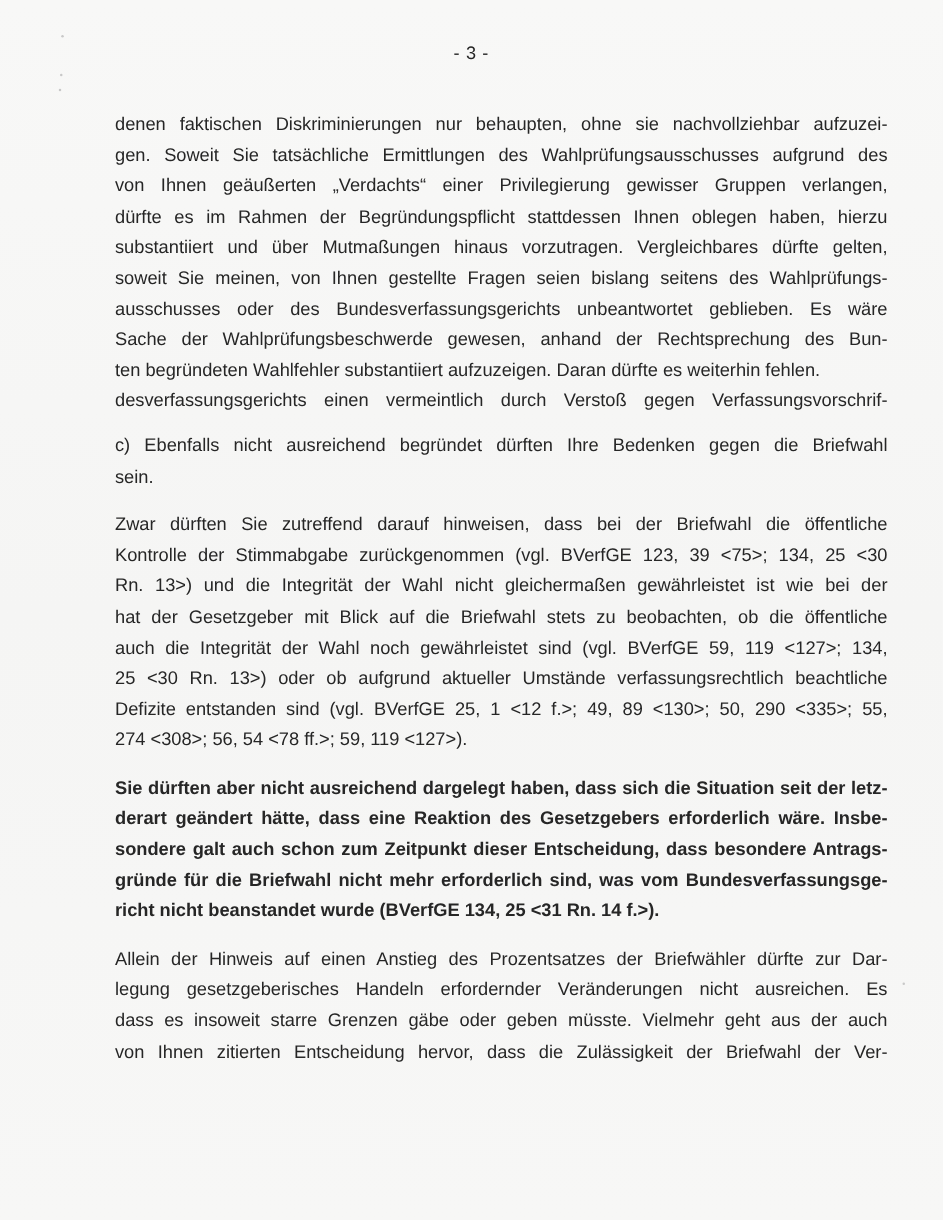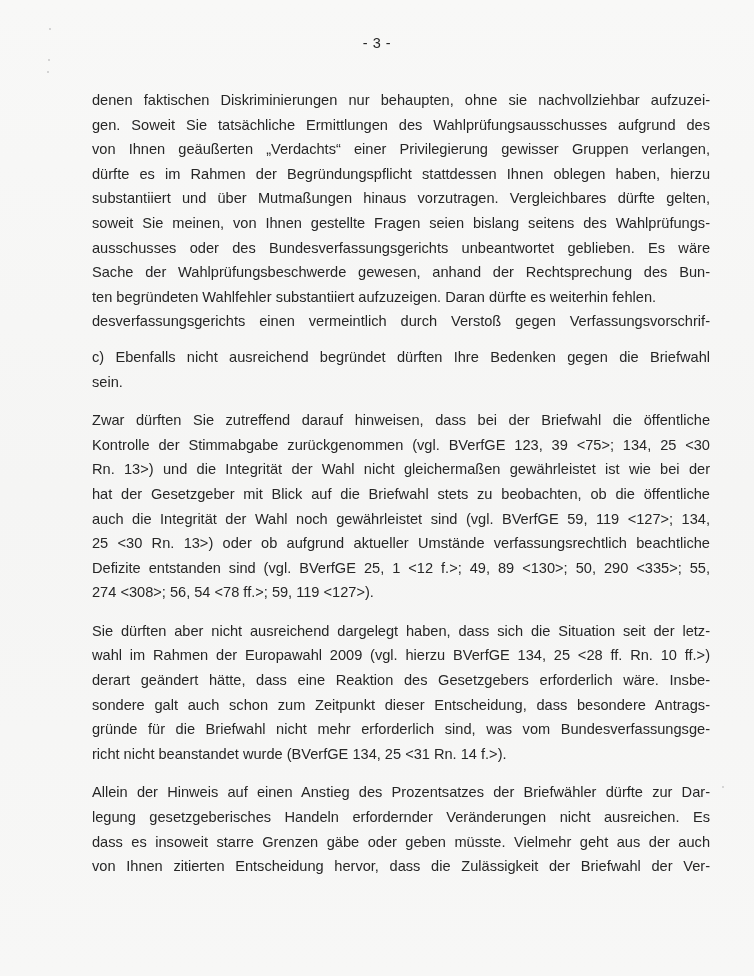--- a/index.html
+++ b/index.html
@@ -95,23 +95,22 @@
       <span class="line">Zwar dürften Sie zutreffend darauf hinweisen, dass bei der Briefwahl die öffentliche</span>
       <span class="line">Kontrolle der Stimmabgabe zurückgenommen (vgl. BVerfGE 123, 39 &lt;75&gt;; 134, 25 &lt;30</span>
       <span class="line">Rn. 13&gt;) und die Integrität der Wahl nicht gleichermaßen gewährleistet ist wie bei der</span>
       <span class="line">hat der Gesetzgeber mit Blick auf die Briefwahl stets zu beobachten, ob die öffentliche</span>
       <span class="line">auch die Integrität der Wahl noch gewährleistet sind (vgl. BVerfGE 59, 119 &lt;127&gt;; 134,</span>
       <span class="line">25 &lt;30 Rn. 13&gt;) oder ob aufgrund aktueller Umstände verfassungsrechtlich beachtliche</span>
       <span class="line">Defizite entstanden sind (vgl. BVerfGE 25, 1 &lt;12 f.&gt;; 49, 89 &lt;130&gt;; 50, 290 &lt;335&gt;; 55,</span>
       <span class="line last">274 &lt;308&gt;; 56, 54 &lt;78 ff.&gt;; 59, 119 &lt;127&gt;).</span>
     </div>
 
-    <div class="para" style="margin-bottom:14px;">
+    <div class="para" style="margin-bottom:14px;font-weight:bold;">
       <span class="line">Sie dürften aber nicht ausreichend dargelegt haben, dass sich die Situation seit der letz-</span>
-      <span class="line">wahl im Rahmen der Europawahl 2009 (vgl. hierzu BVerfGE 134, 25 &lt;28 ff. Rn. 10 ff.&gt;)</span>
       <span class="line">derart geändert hätte, dass eine Reaktion des Gesetzgebers erforderlich wäre. Insbe-</span>
       <span class="line">sondere galt auch schon zum Zeitpunkt dieser Entscheidung, dass besondere Antrags-</span>
       <span class="line">gründe für die Briefwahl nicht mehr erforderlich sind, was vom Bundesverfassungsge-</span>
       <span class="line last">richt nicht beanstandet wurde (BVerfGE 134, 25 &lt;31 Rn. 14 f.&gt;).</span>
     </div>
 
     <div class="para">
       <span class="line">Allein der Hinweis auf einen Anstieg des Prozentsatzes der Briefwähler dürfte zur Dar-</span>
       <span class="line">legung gesetzgeberisches Handeln erfordernder Veränderungen nicht ausreichen. Es</span>
       <span class="line">dass es insoweit starre Grenzen gäbe oder geben müsste. Vielmehr geht aus der auch</span>

